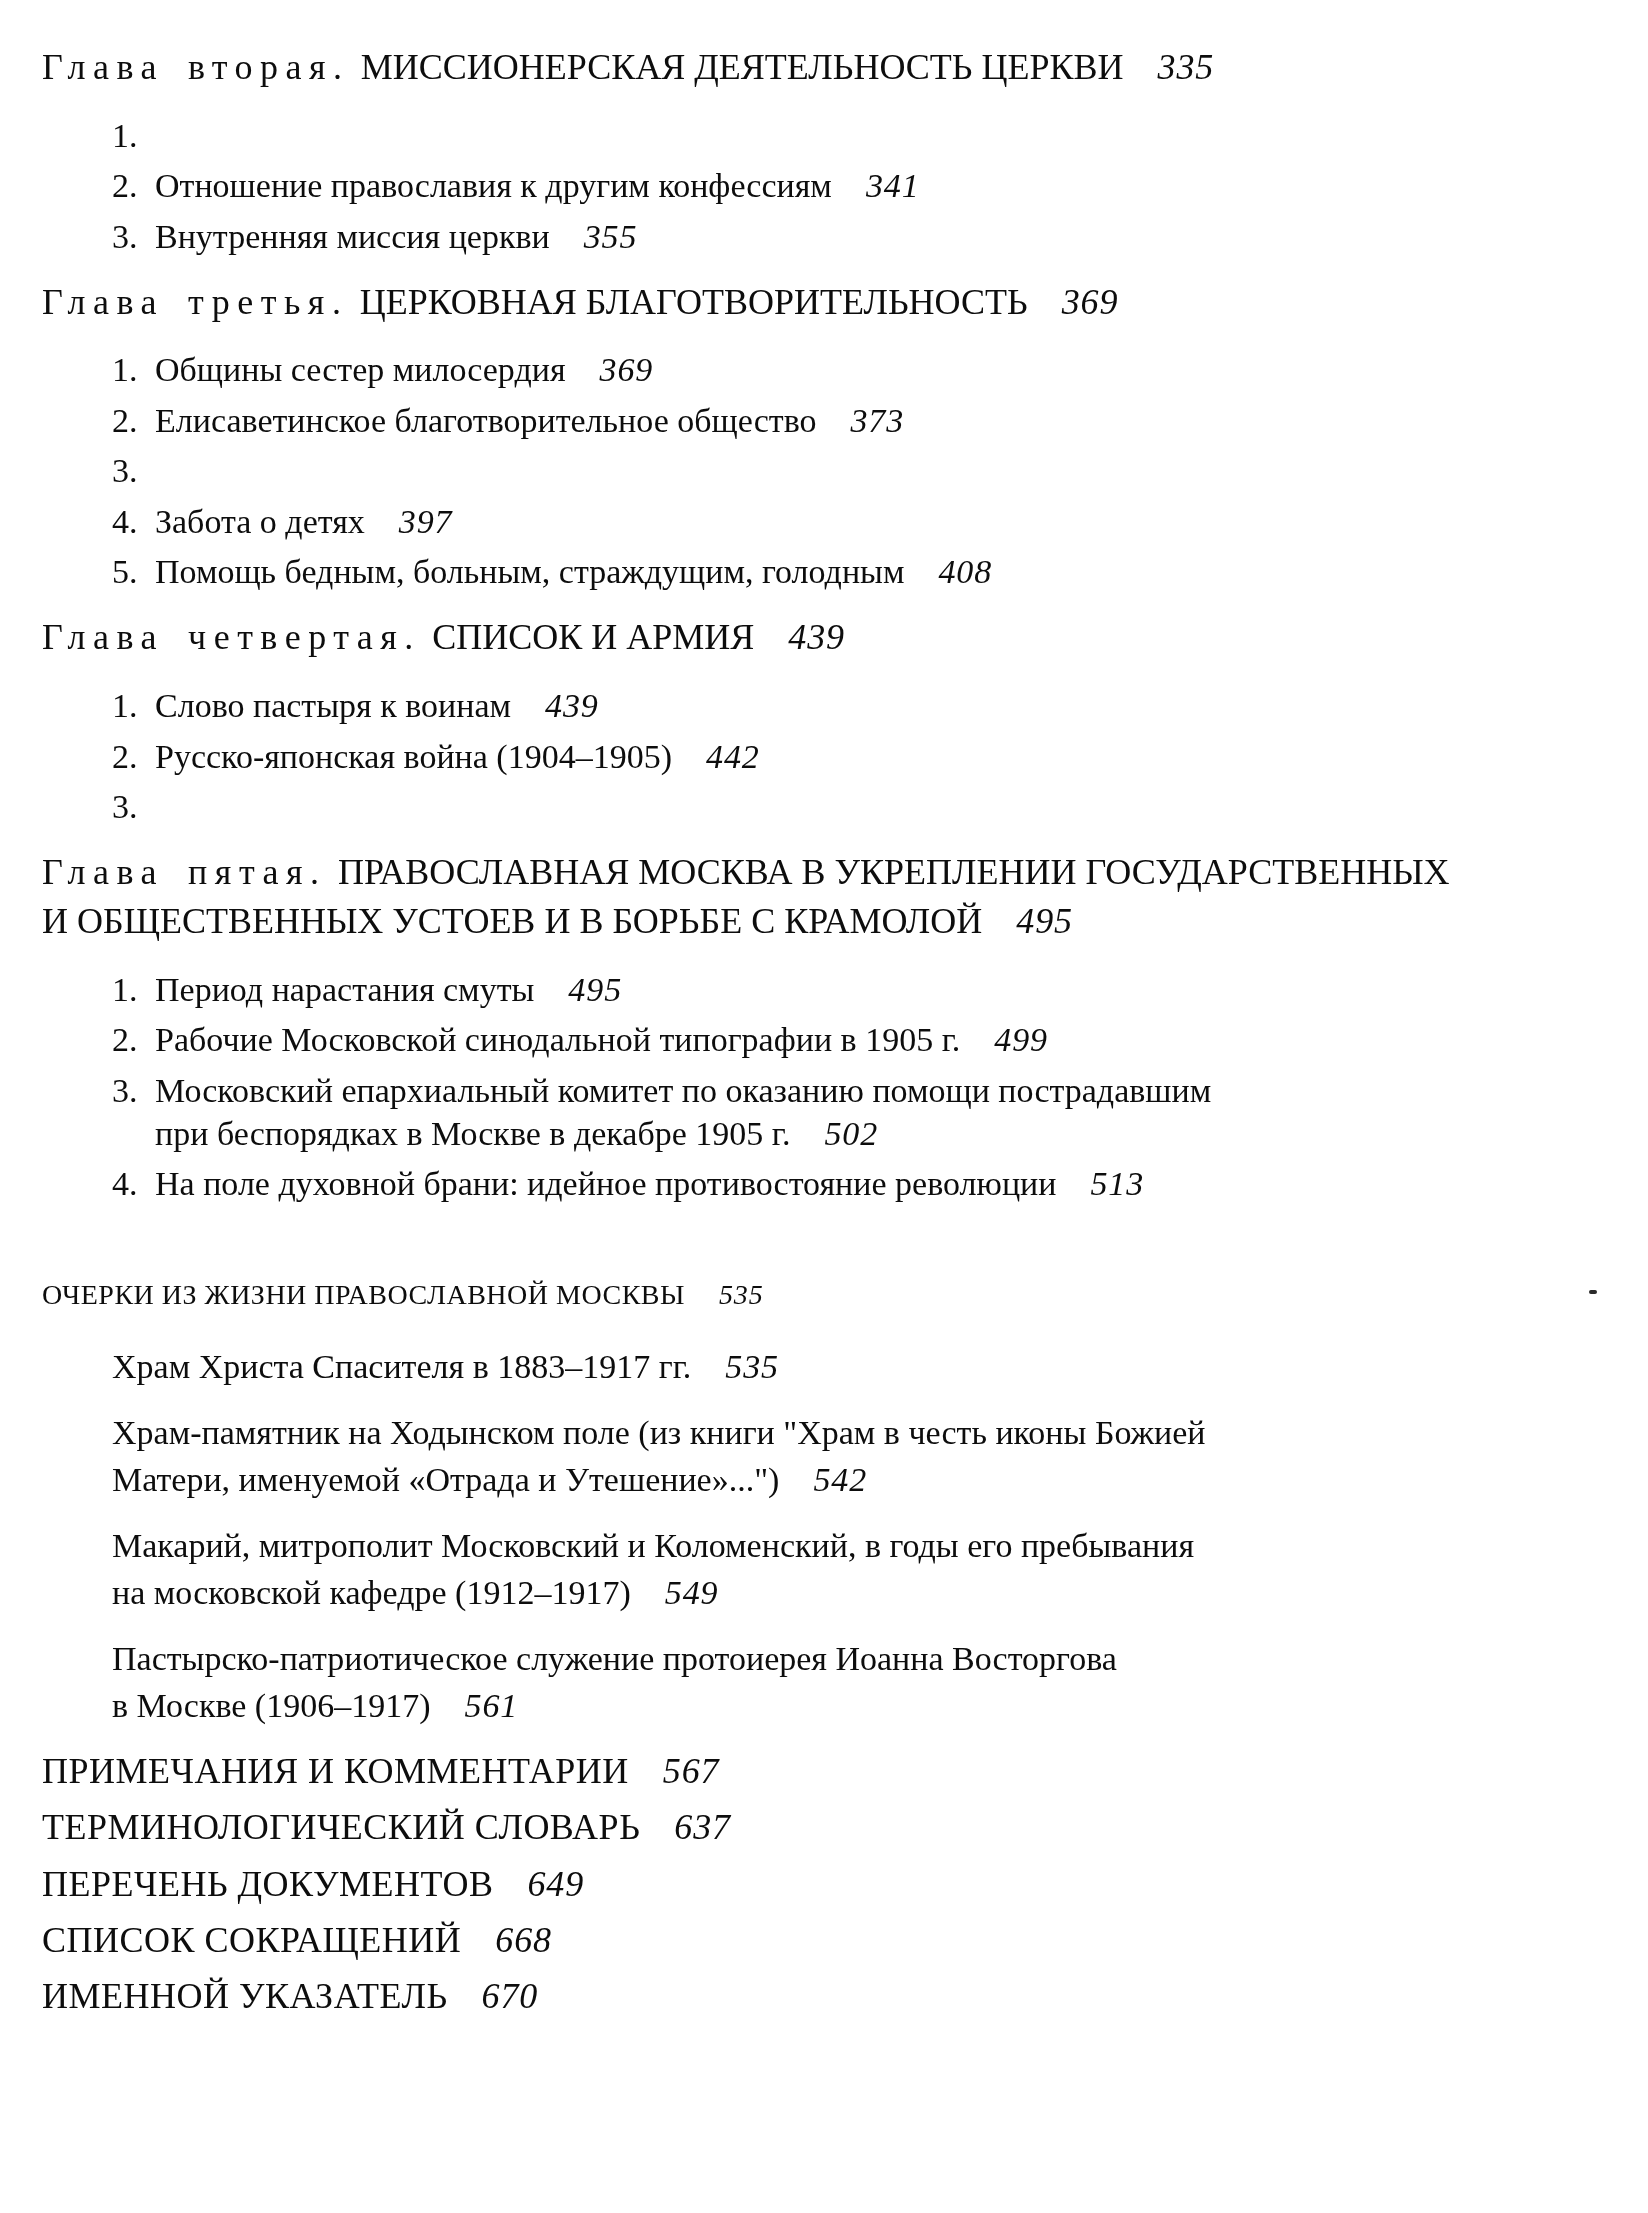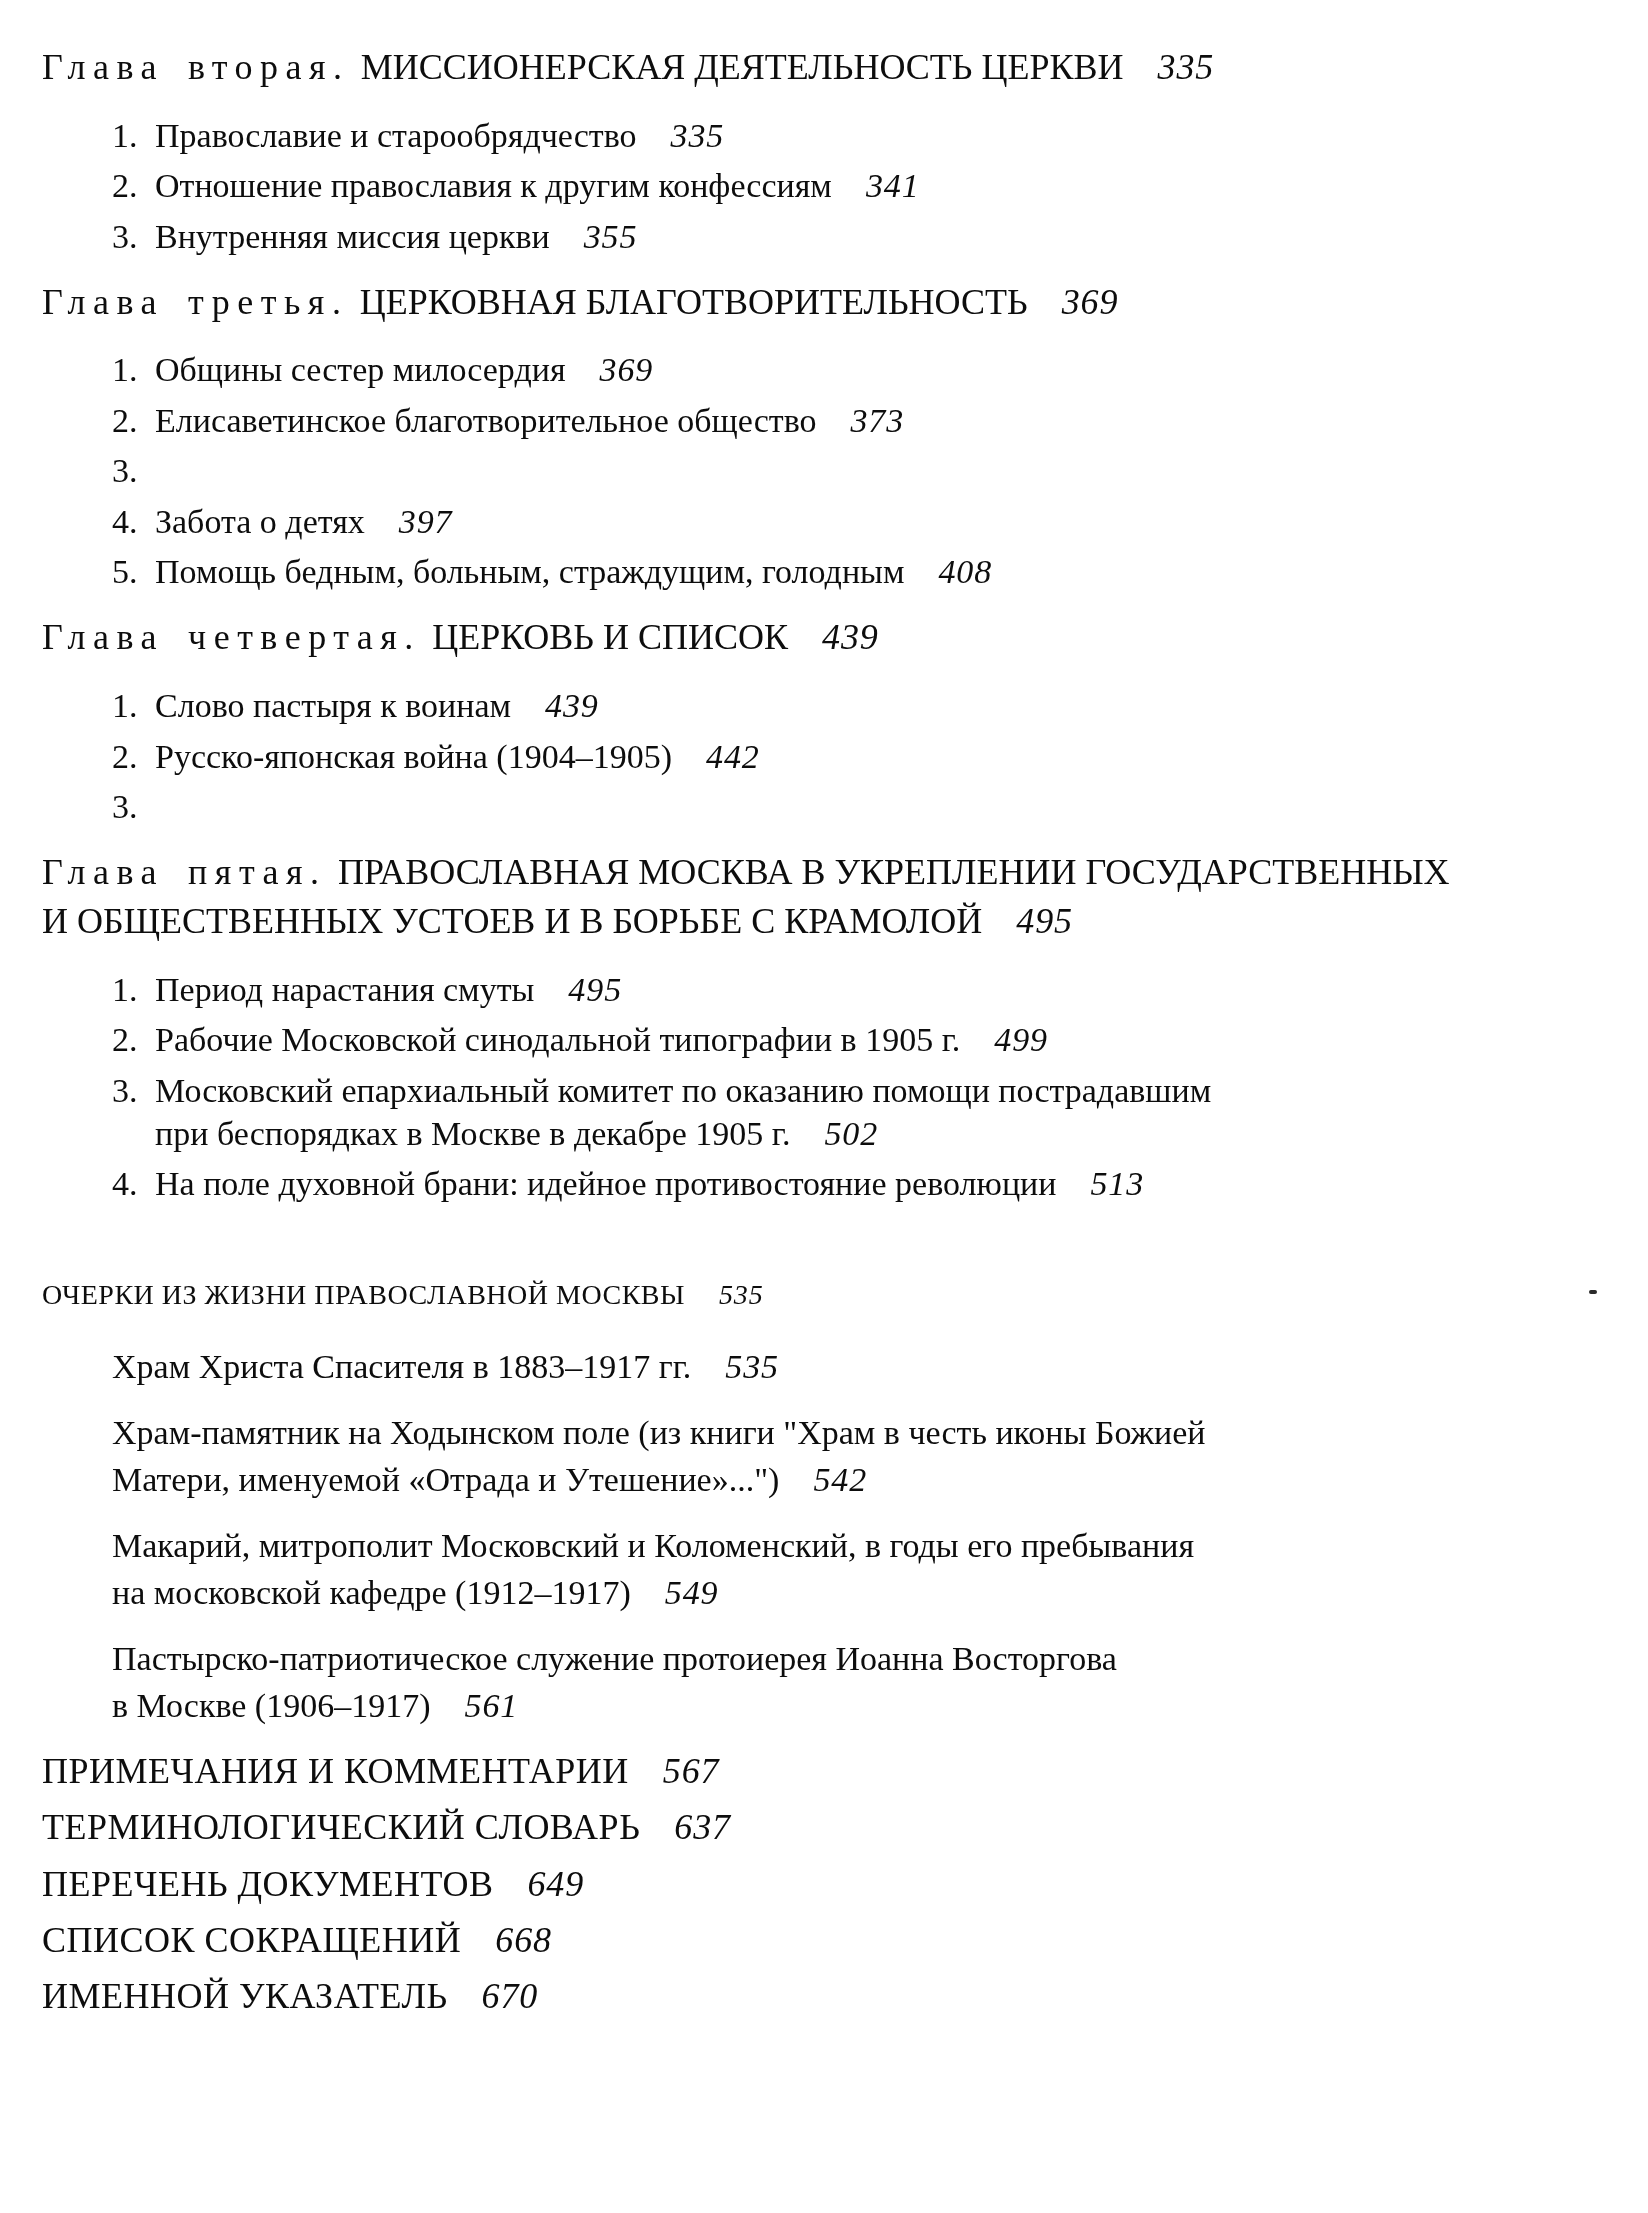--- a/index.html
+++ b/index.html
@@ -98,21 +98,20 @@
 
 <div class="page">
 
   <section class="chapter first">
     <div class="chapter-heading">
       <span class="chapter-label">Глава вторая.</span><span class="chapter-title multiline">МИССИОНЕРСКАЯ ДЕЯТЕЛЬНОСТЬ ЦЕРКВИ</span><span class="pagenum">335</span>
     </div>
     <div class="items">
       <div class="item">
         <span class="item-num">1.</span>
-        <span class="item-body"><span class="multiline">Православие и старообрядчество</span><span class="pagenum">335</span></span>
       </div>
       <div class="item">
         <span class="item-num">2.</span>
         <span class="item-body"><span class="multiline">Отношение православия к другим конфессиям</span><span class="pagenum">341</span></span>
       </div>
       <div class="item">
         <span class="item-num">3.</span>
         <span class="item-body"><span class="multiline">Внутренняя миссия церкви</span><span class="pagenum">355</span></span>
       </div>
     </div>
@@ -140,21 +139,21 @@
       </div>
       <div class="item">
         <span class="item-num">5.</span>
         <span class="item-body"><span class="multiline">Помощь бедным, больным, страждущим, голодным</span><span class="pagenum">408</span></span>
       </div>
     </div>
   </section>
 
   <section class="chapter">
     <div class="chapter-heading">
-      <span class="chapter-label">Глава четвертая.</span><span class="chapter-title multiline">ЦЕРКОВЬ И СПИСОК</span><span class="pagenum">439</span>
+      <span class="chapter-label">Глава четвертая.</span><span class="chapter-title multiline">СПИСОК И АРМИЯ</span><span class="pagenum">439</span>
     </div>
     <div class="items">
       <div class="item">
         <span class="item-num">1.</span>
         <span class="item-body"><span class="multiline">Слово пастыря к воинам</span><span class="pagenum">439</span></span>
       </div>
       <div class="item">
         <span class="item-num">2.</span>
         <span class="item-body"><span class="multiline">Русско-японская война (1904–1905)</span><span class="pagenum">442</span></span>
       </div>

